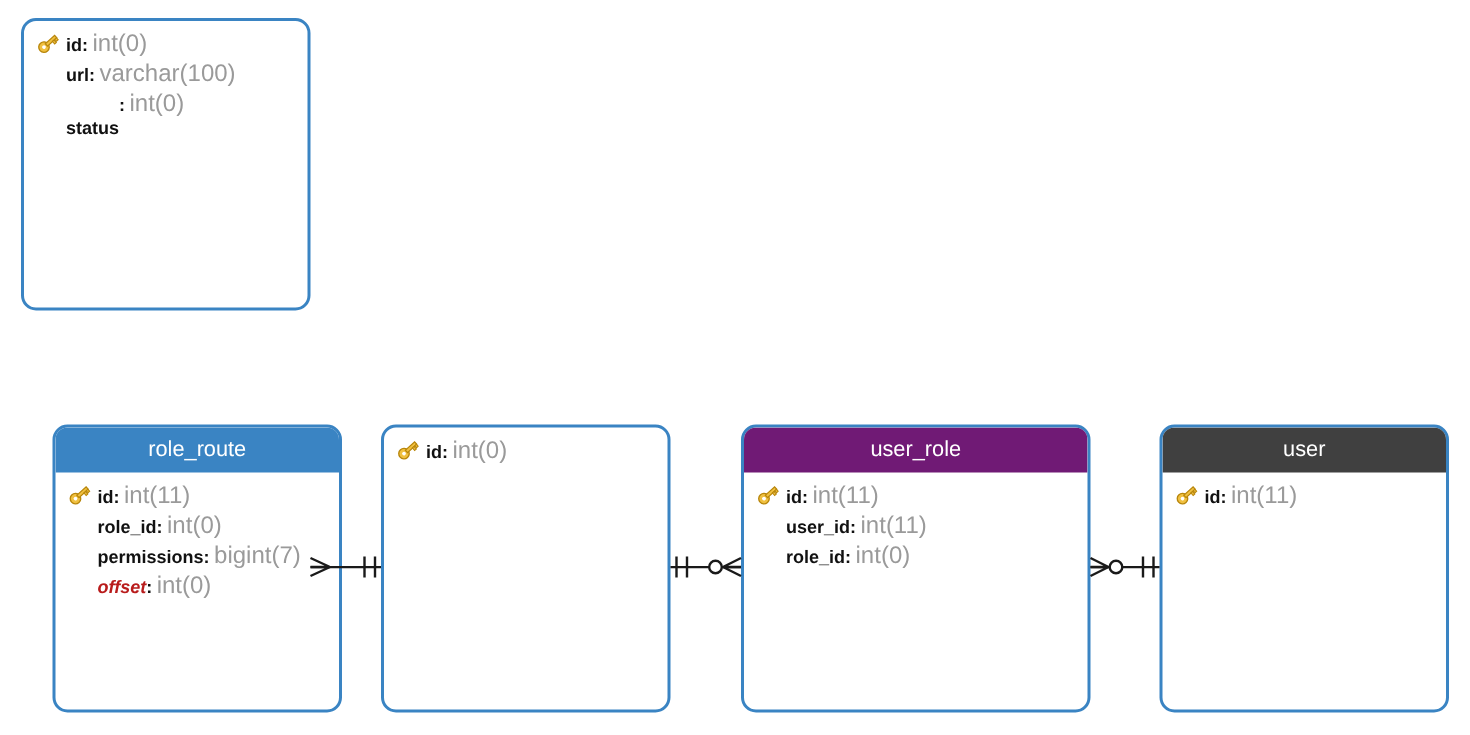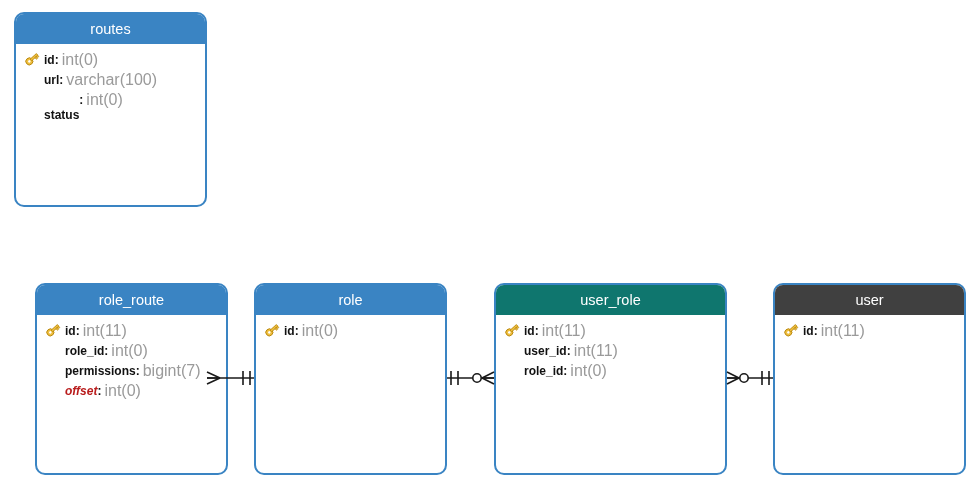--- a/index.html
+++ b/index.html
@@ -83,21 +83,20 @@
     height: 30px;
     pointer-events: none;
   }
   .relation svg { display: block; overflow: visible; }
 </style>
 </head>
 <body>
 
 <div id="canvas">
     <div class="entity" style="left: 14px; top: 12px; width: 193px; height: 195px; border-color: rgb(58, 132, 195);">
-      <div class="entity-header" style="background: rgb(58, 132, 195); color: rgb(255, 255, 255);">routes</div>
       <div class="entity-body">
         <div class="field-row">
           <span class="field-key"><svg width="16" height="14" viewBox="0 0 16 14">
               <g transform="rotate(-42 8 7)">
                 <circle cx="4.4" cy="7" r="3.5" fill="#f0c040" stroke="#b8860b" stroke-width="0.9"></circle>
                 <circle cx="4.4" cy="7" r="1.25" fill="#ffffff"></circle>
                 <rect x="6.6" y="5.9" width="8.3" height="2.2" fill="#f0c040" stroke="#b8860b" stroke-width="0.8"></rect>
                 <rect x="11.1" y="7.9" width="1.5" height="2.3" fill="#f0c040" stroke="#b8860b" stroke-width="0.7"></rect>
                 <rect x="13.2" y="7.9" width="1.5" height="1.8" fill="#f0c040" stroke="#b8860b" stroke-width="0.7"></rect>
               </g>
@@ -151,40 +150,39 @@
         </div>
         <div class="field-row">
           <span class="field-key empty"></span>
           <span class="field-name" style="color: #b91c1c; font-style: italic;">offset</span>
           <span class="field-sep">:</span>
           <span class="field-type" style="color: rgb(154, 154, 154);">int(0)</span>
         </div>
       </div>
     </div>
     <div class="entity" style="left: 254px; top: 283px; width: 193px; height: 192px; border-color: rgb(58, 132, 195);">
-      <div class="entity-header" style="background: rgb(58, 132, 195); color: rgb(255, 255, 255);">role</div>
       <div class="entity-body">
         <div class="field-row">
           <span class="field-key"><svg width="16" height="14" viewBox="0 0 16 14">
               <g transform="rotate(-42 8 7)">
                 <circle cx="4.4" cy="7" r="3.5" fill="#f0c040" stroke="#b8860b" stroke-width="0.9"></circle>
                 <circle cx="4.4" cy="7" r="1.25" fill="#ffffff"></circle>
                 <rect x="6.6" y="5.9" width="8.3" height="2.2" fill="#f0c040" stroke="#b8860b" stroke-width="0.8"></rect>
                 <rect x="11.1" y="7.9" width="1.5" height="2.3" fill="#f0c040" stroke="#b8860b" stroke-width="0.7"></rect>
                 <rect x="13.2" y="7.9" width="1.5" height="1.8" fill="#f0c040" stroke="#b8860b" stroke-width="0.7"></rect>
               </g>
             </svg></span>
           <span class="field-name" style="color: rgb(17, 17, 17);">id</span>
           <span class="field-sep">:</span>
           <span class="field-type" style="color: rgb(154, 154, 154);">int(0)</span>
         </div>
       </div>
     </div>
     <div class="entity" style="left: 494px; top: 283px; width: 233px; height: 192px; border-color: rgb(58, 132, 195);">
-      <div class="entity-header" style="background: #0f766e; color: rgb(255, 255, 255);">user_role</div>
+      <div class="entity-header" style="background: #701a75; color: rgb(255, 255, 255);">user_role</div>
       <div class="entity-body">
         <div class="field-row">
           <span class="field-key"><svg width="16" height="14" viewBox="0 0 16 14">
               <g transform="rotate(-42 8 7)">
                 <circle cx="4.4" cy="7" r="3.5" fill="#f0c040" stroke="#b8860b" stroke-width="0.9"></circle>
                 <circle cx="4.4" cy="7" r="1.25" fill="#ffffff"></circle>
                 <rect x="6.6" y="5.9" width="8.3" height="2.2" fill="#f0c040" stroke="#b8860b" stroke-width="0.8"></rect>
                 <rect x="11.1" y="7.9" width="1.5" height="2.3" fill="#f0c040" stroke="#b8860b" stroke-width="0.7"></rect>
                 <rect x="13.2" y="7.9" width="1.5" height="1.8" fill="#f0c040" stroke="#b8860b" stroke-width="0.7"></rect>
               </g>

